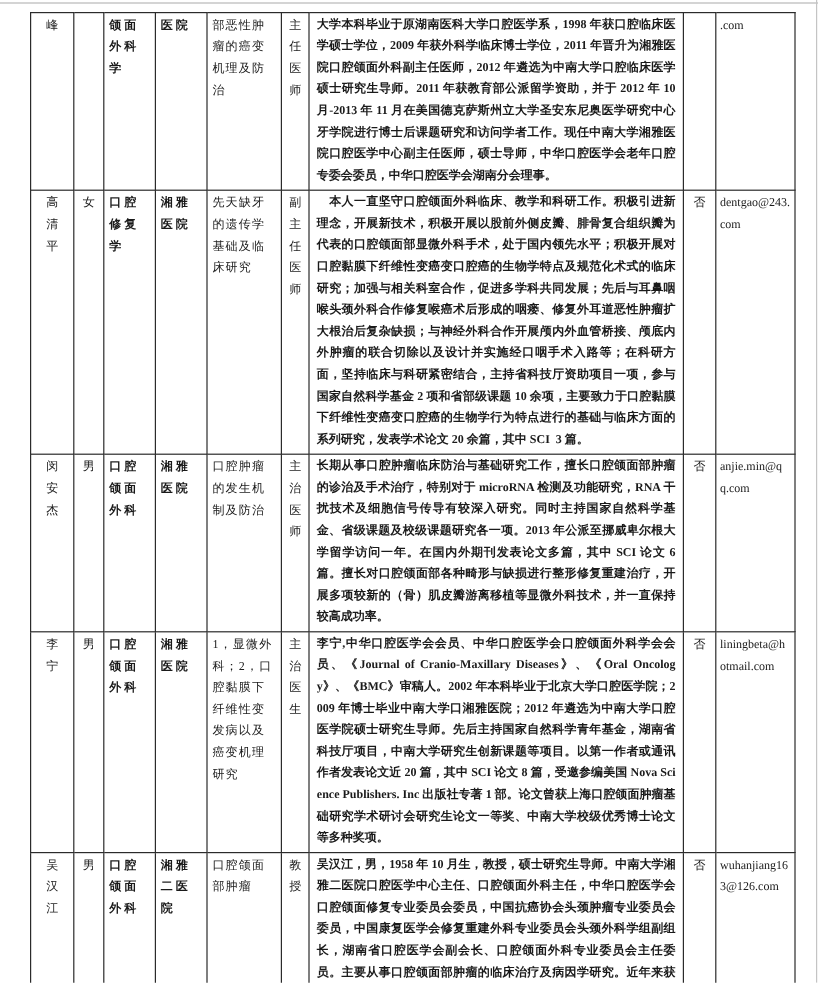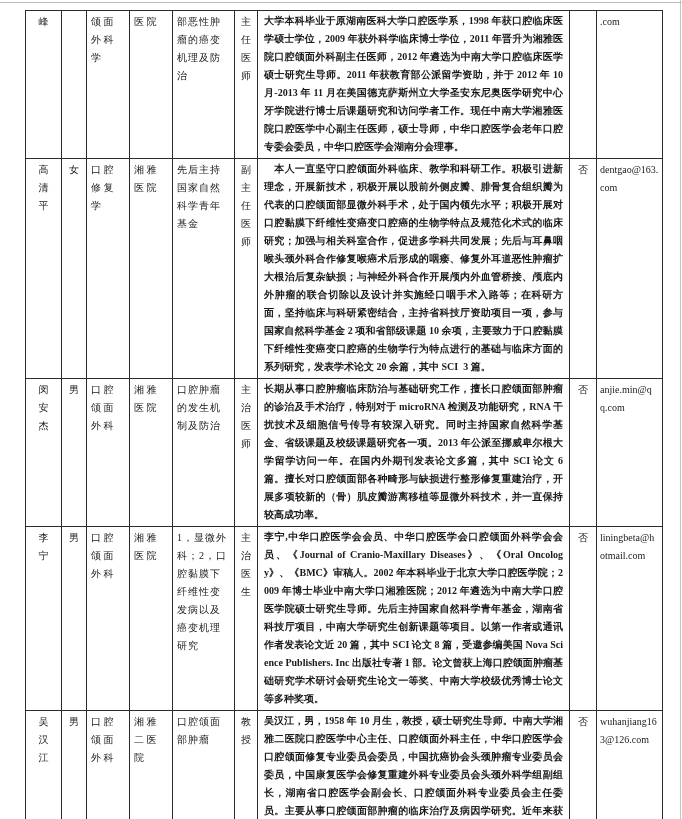--- a/index.html
+++ b/index.html
@@ -13,21 +13,21 @@
     border-collapse:collapse; table-layout:fixed; }
   table.fac td { border:1px solid #2b2b2b; vertical-align:top;
     font-size:10px; line-height:18px; }
 
   col.w-name{width:36px} col.w-gender{width:25px} col.w-spec{width:43px}
   col.w-hosp{width:43px} col.w-dir{width:62px} col.w-title{width:23px}
   col.w-bio{width:312px} col.w-recruit{width:27px} col.w-email{width:66px}
 
   td.c-name   { padding:2px 11px 0; word-break:break-all; text-align:center; }
   td.c-gender { padding:2px 0 0; text-align:center; }
-  td.c-spec, td.c-hosp { padding:2px 4px 0; word-break:break-all; letter-spacing:2.5px; }
+  td.c-spec, td.c-hosp { padding:2px 4px 0; word-break:break-all; letter-spacing:2.5px;font-weight:bold; }
   td.c-dir    { padding:2px 4px 0; word-break:break-all; letter-spacing:1px;margin-left:12px; }
   td.c-title  { padding:2px 5px 0; word-break:break-all; text-align:center; }
   td.c-bio    { padding:1px 6px 2px; font-size:9.5px; line-height:18px;
                 text-align:justify; white-space:pre-wrap; word-break:break-all;font-weight:bold; }
   td.c-recruit{ padding:2px 0 0; text-align:center; }
   td.c-email  { padding:2px 3px 0; word-break:break-all; font-size:10px; line-height:18px;margin-top:44px; }
 </style>
 </head>
 <body>
 
@@ -57,25 +57,25 @@
           <td class="c-title">主任医师</td>
           <td class="c-bio">大学本科毕业于原湖南医科大学口腔医学系，1998 年获口腔临床医学硕士学位，2009 年获外科学临床博士学位，2011 年晋升为湘雅医院口腔颌面外科副主任医师，2012 年遴选为中南大学口腔临床医学硕士研究生导师。2011 年获教育部公派留学资助，并于 2012 年 10 月-2013 年 11 月在美国德克萨斯州立大学圣安东尼奥医学研究中心牙学院进行博士后课题研究和访问学者工作。现任中南大学湘雅医院口腔医学中心副主任医师，硕士导师，中华口腔医学会老年口腔专委会委员，中华口腔医学会湖南分会理事。</td>
           <td class="c-recruit"></td>
           <td class="c-email">.com</td>
         </tr>
         <tr>
           <td class="c-name">高清平</td>
           <td class="c-gender">女</td>
           <td class="c-spec">口腔修复学</td>
           <td class="c-hosp">湘雅医院</td>
-          <td class="c-dir">先后主持国家自然科学青年基金</td>
+          <td class="c-dir">先天缺牙的遗传学基础及临床研究</td>
           <td class="c-title">副主任医师</td>
           <td class="c-bio">　本人一直坚守口腔颌面外科临床、教学和科研工作。积极引进新理念，开展新技术，积极开展以股前外侧皮瓣、腓骨复合组织瓣为代表的口腔颌面部显微外科手术，处于国内领先水平；积极开展对口腔黏膜下纤维性变癌变口腔癌的生物学特点及规范化术式的临床研究；加强与相关科室合作，促进多学科共同发展；先后与耳鼻咽喉头颈外科合作修复喉癌术后形成的咽瘘、修复外耳道恶性肿瘤扩大根治后复杂缺损；与神经外科合作开展颅内外血管桥接、颅底内外肿瘤的联合切除以及设计并实施经口咽手术入路等；在科研方面，坚持临床与科研紧密结合，主持省科技厅资助项目一项，参与国家自然科学基金 2 项和省部级课题 10 余项，主要致力于口腔黏膜下纤维性变癌变口腔癌的生物学行为特点进行的基础与临床方面的系列研究，发表学术论文 20 余篇，其中 SCI  3 篇。</td>
           <td class="c-recruit">否</td>
-          <td class="c-email">dentgao@163.com</td>
+          <td class="c-email">dentgao@243.com</td>
         </tr>
         <tr>
           <td class="c-name">闵安杰</td>
           <td class="c-gender">男</td>
           <td class="c-spec">口腔颌面外科</td>
           <td class="c-hosp">湘雅医院</td>
           <td class="c-dir">口腔肿瘤的发生机制及防治</td>
           <td class="c-title">主治医师</td>
           <td class="c-bio">长期从事口腔肿瘤临床防治与基础研究工作，擅长口腔颌面部肿瘤的诊治及手术治疗，特别对于 microRNA 检测及功能研究，RNA 干扰技术及细胞信号传导有较深入研究。同时主持国家自然科学基金、省级课题及校级课题研究各一项。2013 年公派至挪威卑尔根大学留学访问一年。在国内外期刊发表论文多篇，其中 SCI 论文 6 篇。擅长对口腔颌面部各种畸形与缺损进行整形修复重建治疗，开展多项较新的（骨）肌皮瓣游离移植等显微外科技术，并一直保持较高成功率。</td>
           <td class="c-recruit">否</td>

